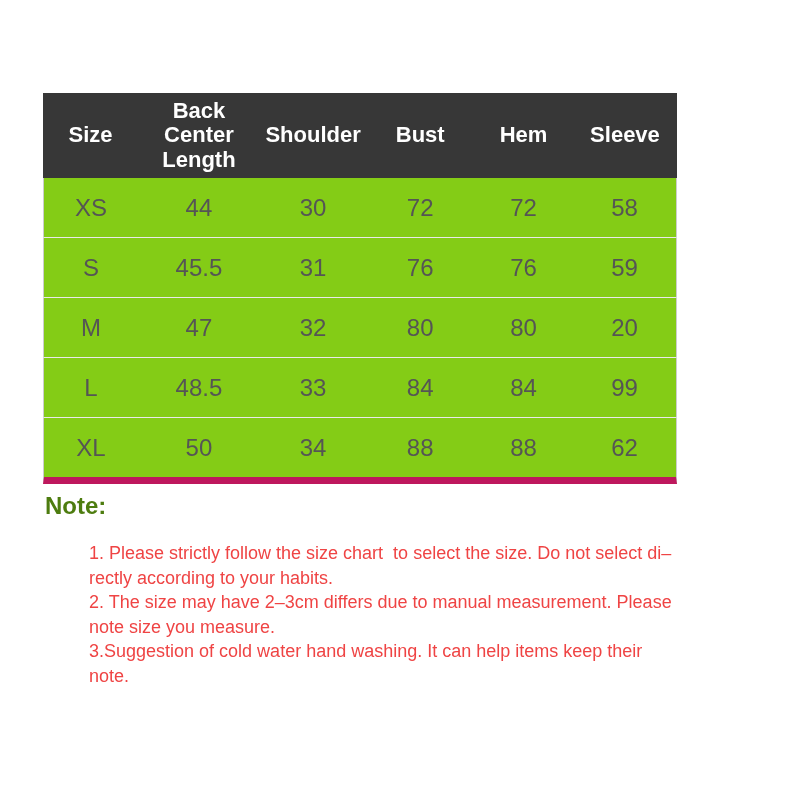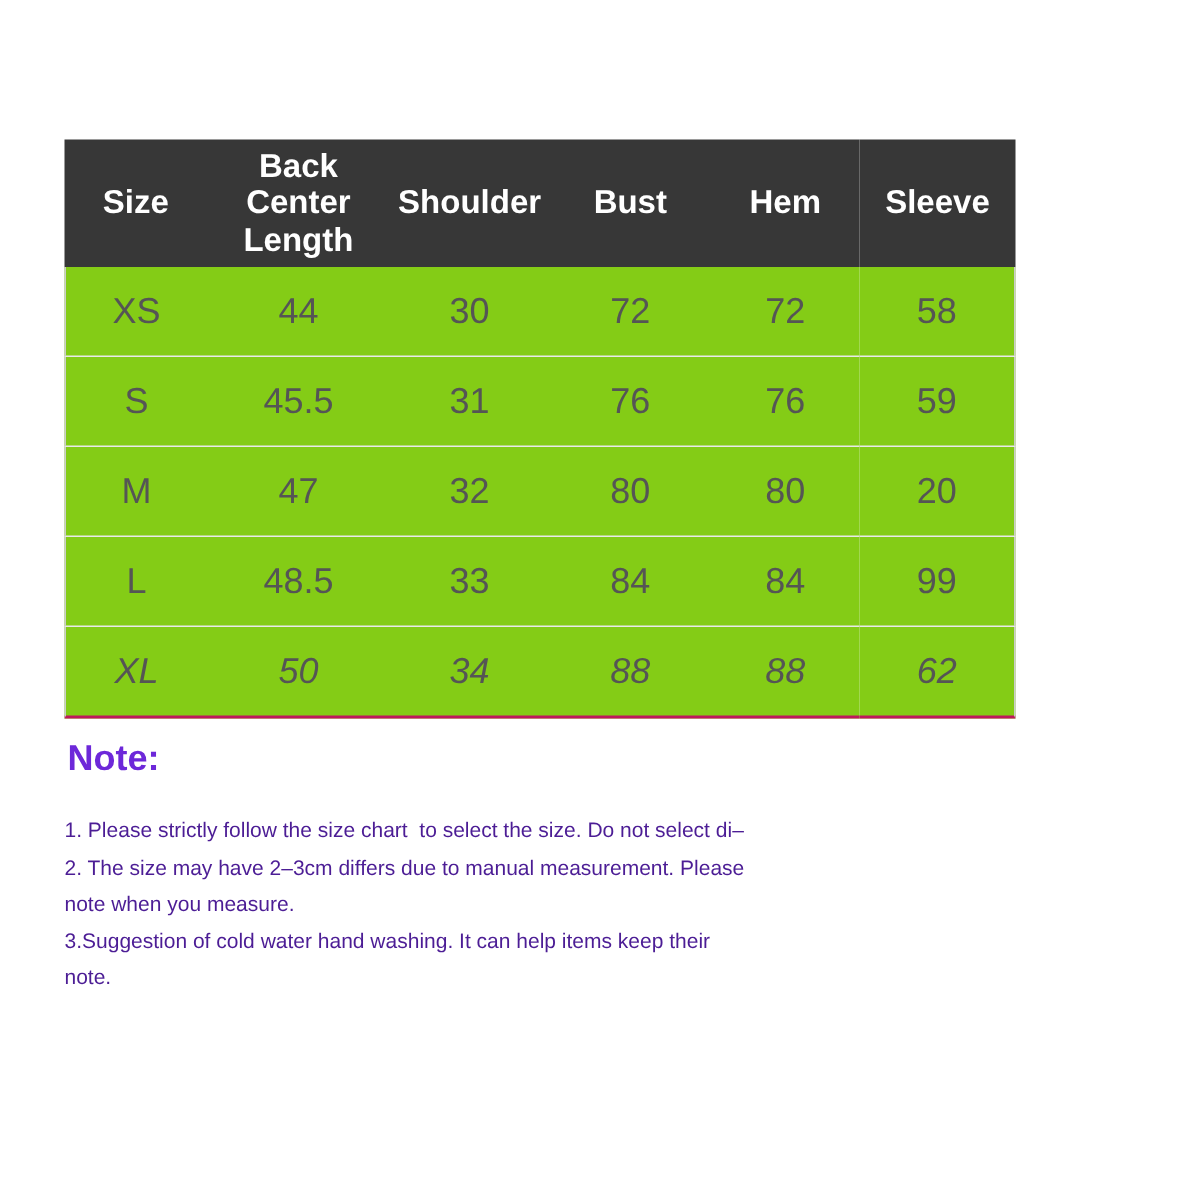--- a/index.html
+++ b/index.html
@@ -34,39 +34,40 @@
     background: #84cc16;
     color: #555555;
     font-size: 24px;
     font-weight: 400;
     text-align: center;
     vertical-align: middle;
     border-bottom: 1px solid #e9e9e9;
   }
   .size-table td:first-child { border-left: 1px solid #cccccc; }
   .size-table td:last-child  { border-right: 1px solid #cccccc; }
-  .size-table tr:last-child td { border-bottom: 2px solid #be185d; font-style: italic; }
+  .size-table tr:last-child td { border-bottom: 7px solid #be185d; }
 
   .note-heading {
     position: absolute;
     left: 45px; top: 492px;
     font-size: 24px;
     font-weight: 700;
-    color: #6d28d9;
+    color: #4d7c0f;
   }
   .notes {
     position: absolute;
     left: 43px; top: 541px;
     width: 705px;
   }
   .note-line {
-    font-size: 14px;
+    font-size: 18px;
     line-height: 24.6px;
-    color: #4c1d95;
+    color: #ef4444;
     white-space: pre-wrap;
+    margin-left: 46px;
   }
 </style>
 </head>
 <body>
 
 <table class="size-table">
   <colgroup>
     <col style="width:15%">
     <col style="width:19.2%">
     <col style="width:16.8%">
@@ -125,17 +126,18 @@
       <td>88</td>
       <td>62</td>
     </tr>
   </tbody>
 </table>
 
 <div class="note-heading">Note:</div>
 
 <div class="notes">
   <div class="note-line">1. Please strictly follow the size chart  to select the size. Do not select di–</div>
+  <div class="note-line">rectly according to your habits.</div>
   <div class="note-line">2. The size may have 2–3cm differs due to manual measurement. Please</div>
-  <div class="note-line">note when you measure.</div>
+  <div class="note-line">note size you measure.</div>
   <div class="note-line">3.Suggestion of cold water hand washing. It can help items keep their</div>
   <div class="note-line">note.</div>
 </div>
 
 </body></html>

